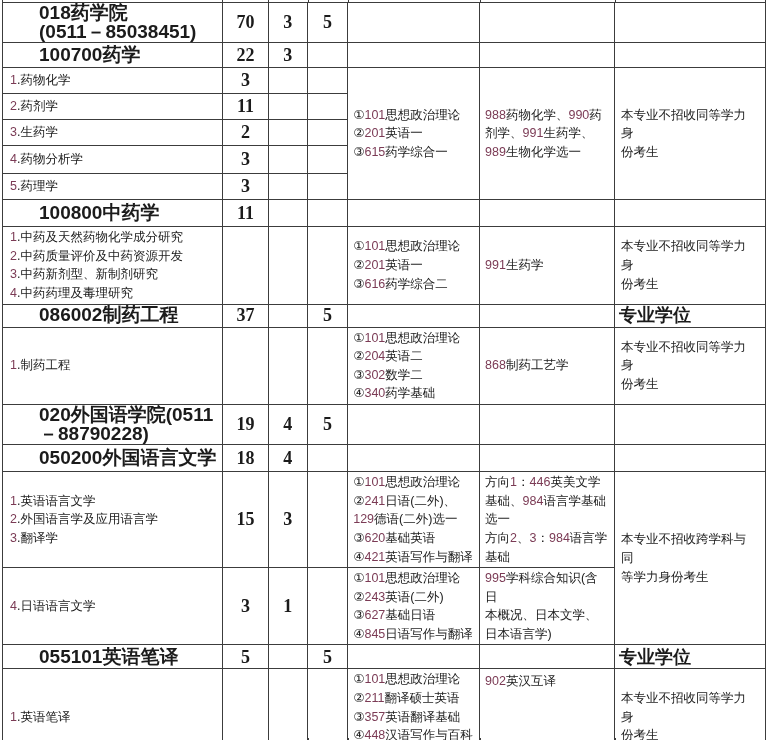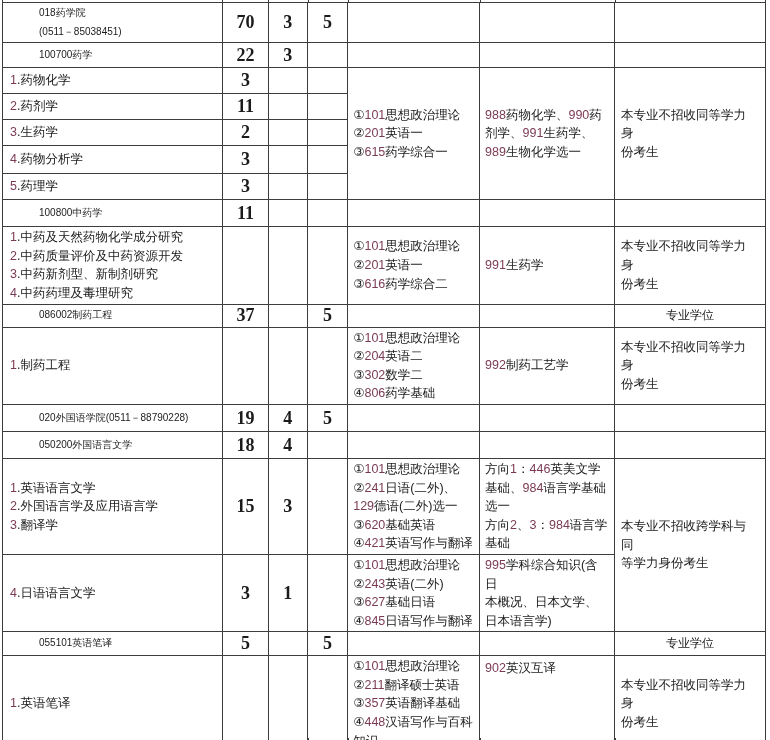--- a/index.html
+++ b/index.html
@@ -1,25 +1,25 @@
 <!DOCTYPE html>
 <html><head>
 <meta charset="utf-8">
 <style>
   html,body{margin:0;padding:0;background:#ffffff;}
   body{width:770px;height:740px;font-family:"Liberation Sans","DejaVu Sans",sans-serif;color:#1b1b1b;}
   .wrap{position:relative;width:770px;height:740px;overflow:hidden;}
   table{border-collapse:collapse;table-layout:fixed;position:absolute;top:2px;left:2px;width:764px;}
   td{border:1px solid #3c3c3c;padding:1px 4px;vertical-align:middle;font-size:12.5px;line-height:18.6px;white-space:pre-line;overflow:hidden;}
   td.name{padding-left:7px;}
-  tr.sec td.name{font-weight:normal;font-size:10px;padding-left:36px;}
+  tr.sec td.name{font-weight:bold;font-size:19px;padding-left:36px;}
   td.num{font-family:"Liberation Serif","DejaVu Serif",serif;font-weight:bold;font-size:18px;text-align:center;padding:0;}
   td.subj{padding-left:5px;}
   td.remark{padding-left:6px;padding-right:16px;}
-  td.degree{text-align:center;font-weight:normal;font-size:12px;}
+  td.degree{font-weight:bold;font-size:18px;}
   td.vtop{vertical-align:top;padding-top:3px;}
   .dg{color:#7b3b55;}
   .stub{position:absolute;width:1px;height:2px;background:#3c3c3c;}
   
   .r0{height:34px}.r1{height:25px}.r2{height:26px}.r3{height:26px}.r4{height:26px}
   .r5{height:28px}.r6{height:26px}.r7{height:27px}.r8{height:76px}.r9{height:23px}
   .r10{height:70px}.r11{height:27px}.r12{height:27px}.r13{height:93px}.r14{height:70px}
   .r15{height:24px}.r16{height:93px}
 </style>
 </head>
@@ -133,22 +133,22 @@
     <td class="degree">专业学位</td>
   </tr>
   <tr class="r10">
     <td class="name"><span class="dg">1</span>.制药工程</td>
     <td></td>
     <td></td>
     <td></td>
     <td class="subj">①<span class="dg">101</span>思想政治理论
 ②<span class="dg">204</span>英语二
 ③<span class="dg">302</span>数学二
-④<span class="dg">806</span>药学基础</td>
-    <td class="subj"><span class="dg">992</span>制药工艺学</td>
+④<span class="dg">340</span>药学基础</td>
+    <td class="subj"><span class="dg">868</span>制药工艺学</td>
     <td class="remark">本专业不招收同等学力身
 份考生</td>
   </tr>
 
   <tr class="r11 sec">
     <td class="name">020外国语学院(0511－88790228)</td>
     <td class="num">19</td>
     <td class="num">4</td>
     <td class="num">5</td>
     <td></td>

